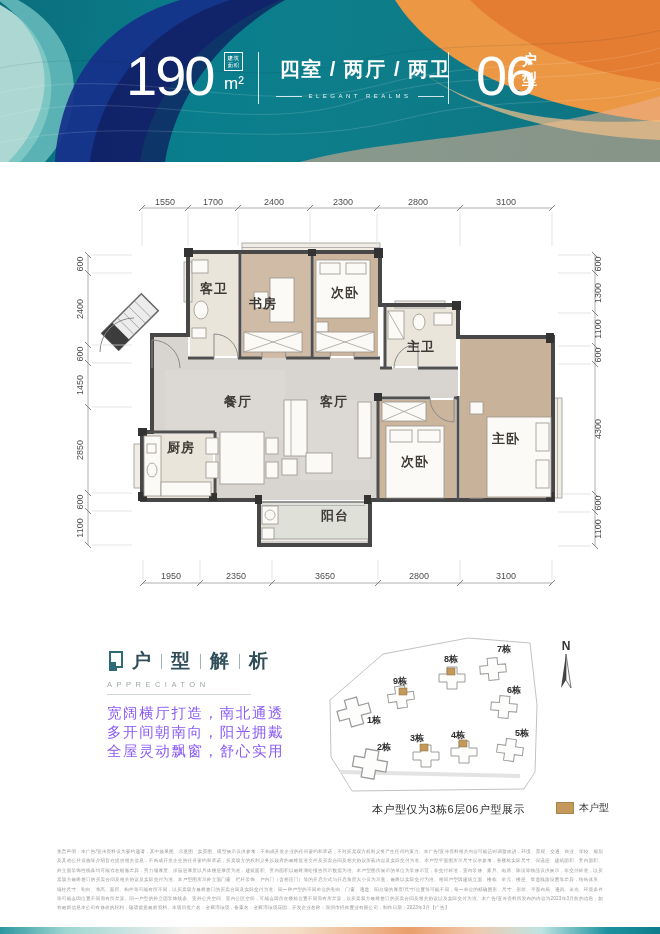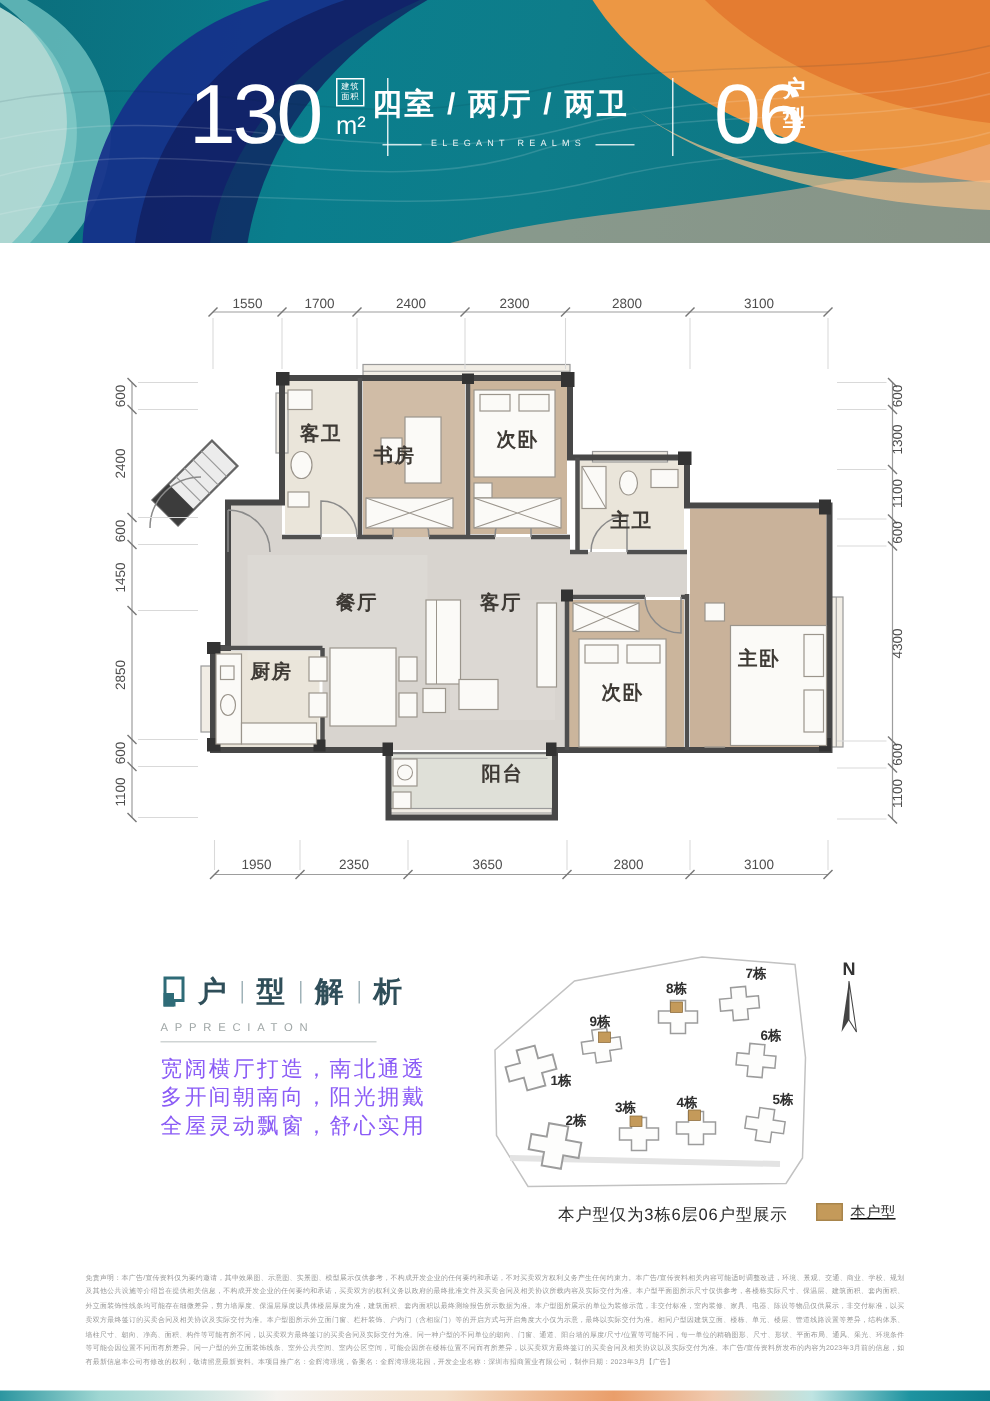--- a/index.html
+++ b/index.html
@@ -10,21 +10,21 @@
           background:linear-gradient(100deg,#0b6e7c 0%,#0a7e8d 32%,#0e7d8a 55%,#0d7280 100%);overflow:hidden;}
   .header svg{position:absolute;left:0;top:0;}
   .hcontent{position:absolute;left:0;top:0;width:660px;height:162px;color:#fff;}
   .big-num{position:absolute;font-size:56px;line-height:1;letter-spacing:-2px;font-weight:400;}
   .num110{left:126px;top:48px;}
   .unitcol{position:absolute;left:224px;top:52px;width:30px;}
   .area-box{width:17px;height:17px;border:1px solid #fff;display:flex;flex-direction:column;
             align-items:center;justify-content:center;font-size:5.5px;line-height:1.25;letter-spacing:.5px;}
   .m2{font-size:17px;font-weight:400;margin-top:3px;letter-spacing:0;}
   .hdivider{position:absolute;top:52px;width:1px;height:52px;background:rgba(255,255,255,.85);}
-  .mid{position:absolute;left:248px;top:56px;width:182px;text-align:left;}
+  .mid{position:absolute;left:269px;top:56px;width:182px;text-align:right;}
   .mid-title{font-size:20px;font-weight:700;letter-spacing:1.5px;white-space:nowrap;}
   .mid-sub{margin-top:10px;display:flex;align-items:center;justify-content:center;gap:6px;}
   .mid-sub .dash{display:inline-block;width:26px;height:1px;background:rgba(255,255,255,.8);}
   .mid-sub .txt{font-size:6px;letter-spacing:3.5px;opacity:.9;}
   .num06{left:476px;top:48px;}
   .unit-suffix{position:absolute;left:522px;top:52px;display:flex;flex-direction:column;gap:2px;
                font-size:15px;font-weight:700;line-height:1.1;}
   
   .fpsvg{position:absolute;left:55px;top:190px;}
   .fpsvg text{font-family:"Liberation Sans",sans-serif;}
@@ -47,21 +47,21 @@
   .an-sub{position:absolute;left:107px;top:680px;font-size:7.5px;letter-spacing:4.5px;color:#9fa6a6;}
   .an-div{position:absolute;left:107px;top:694px;width:144px;height:1px;background:#cfd4d4;}
   .an-lines{position:absolute;left:107px;top:704px;font-size:14.5px;color:#8b5cf6;
             letter-spacing:1.6px;line-height:19px;}
   
   .smsvg{position:absolute;left:320px;top:628px;}
   .smsvg text{font-family:"Liberation Sans",sans-serif;}
   .blabel{font-size:9px;font-weight:700;fill:#2e2e2e;text-anchor:middle;}
   .bldg{fill:#fdfdfc;stroke:#9c9c9c;stroke-width:1;}
   .caption{position:absolute;left:372px;top:802px;font-size:11px;color:#2b2b2b;letter-spacing:.5px;}
-  .legend{position:absolute;left:544px;top:801px;display:flex;align-items:center;gap:5px;text-decoration:underline;}
+  .legend{position:absolute;left:556px;top:801px;display:flex;align-items:center;gap:5px;}
   .legend .swatch{width:16px;height:10px;background:#c49a5a;border:1px solid #a8854c;}
   .legend .ltxt{font-size:10px;color:#333;}
   
   .disclaimer{position:absolute;left:57px;top:847px;width:546px;font-size:4.6px;line-height:2.05;
               color:#979797;text-align:justify;letter-spacing:.2px;}
   .bottom-strip{position:absolute;left:0;bottom:0;width:660px;height:7px;
       background:linear-gradient(90deg,#2c96a0 0%,#9ed6d2 10%,#f4f2ee 28%,#f3ddc6 45%,#ea9e6a 62%,#f0c9ae 72%,#bfe4e2 82%,#1d93a0 92%,#0e7c8b 100%);}
 </style>
 </head>
 <body>
@@ -85,21 +85,21 @@
       <g stroke="rgba(255,255,255,0.14)" fill="none" stroke-width="1">
         <path d="M-10,120 C120,80 240,140 360,100 C470,65 560,90 670,60"></path>
         <path d="M-10,95 C130,60 250,120 380,85 C490,55 580,75 670,45"></path>
         <path d="M-10,145 C140,110 260,155 400,120 C510,92 600,110 670,85"></path>
       </g>
       <g stroke="rgba(0,40,60,0.10)" fill="none" stroke-width="1">
         <path d="M-10,70 C120,40 230,95 350,62 C460,35 570,55 670,28"></path>
       </g>
     </svg>
     <div class="hcontent">
-      <div class="big-num num110">130</div>
+      <div class="big-num num110">190</div>
       <div class="unitcol">
         <div class="area-box">
           <span>建筑</span>
           <span>面积</span>
         </div>
         <div class="m2">m²</div>
       </div>
       <div class="hdivider" style="left:258px;"></div>
       <div class="mid">
         <div class="mid-title">四室 / 两厅 / 两卫</div>

